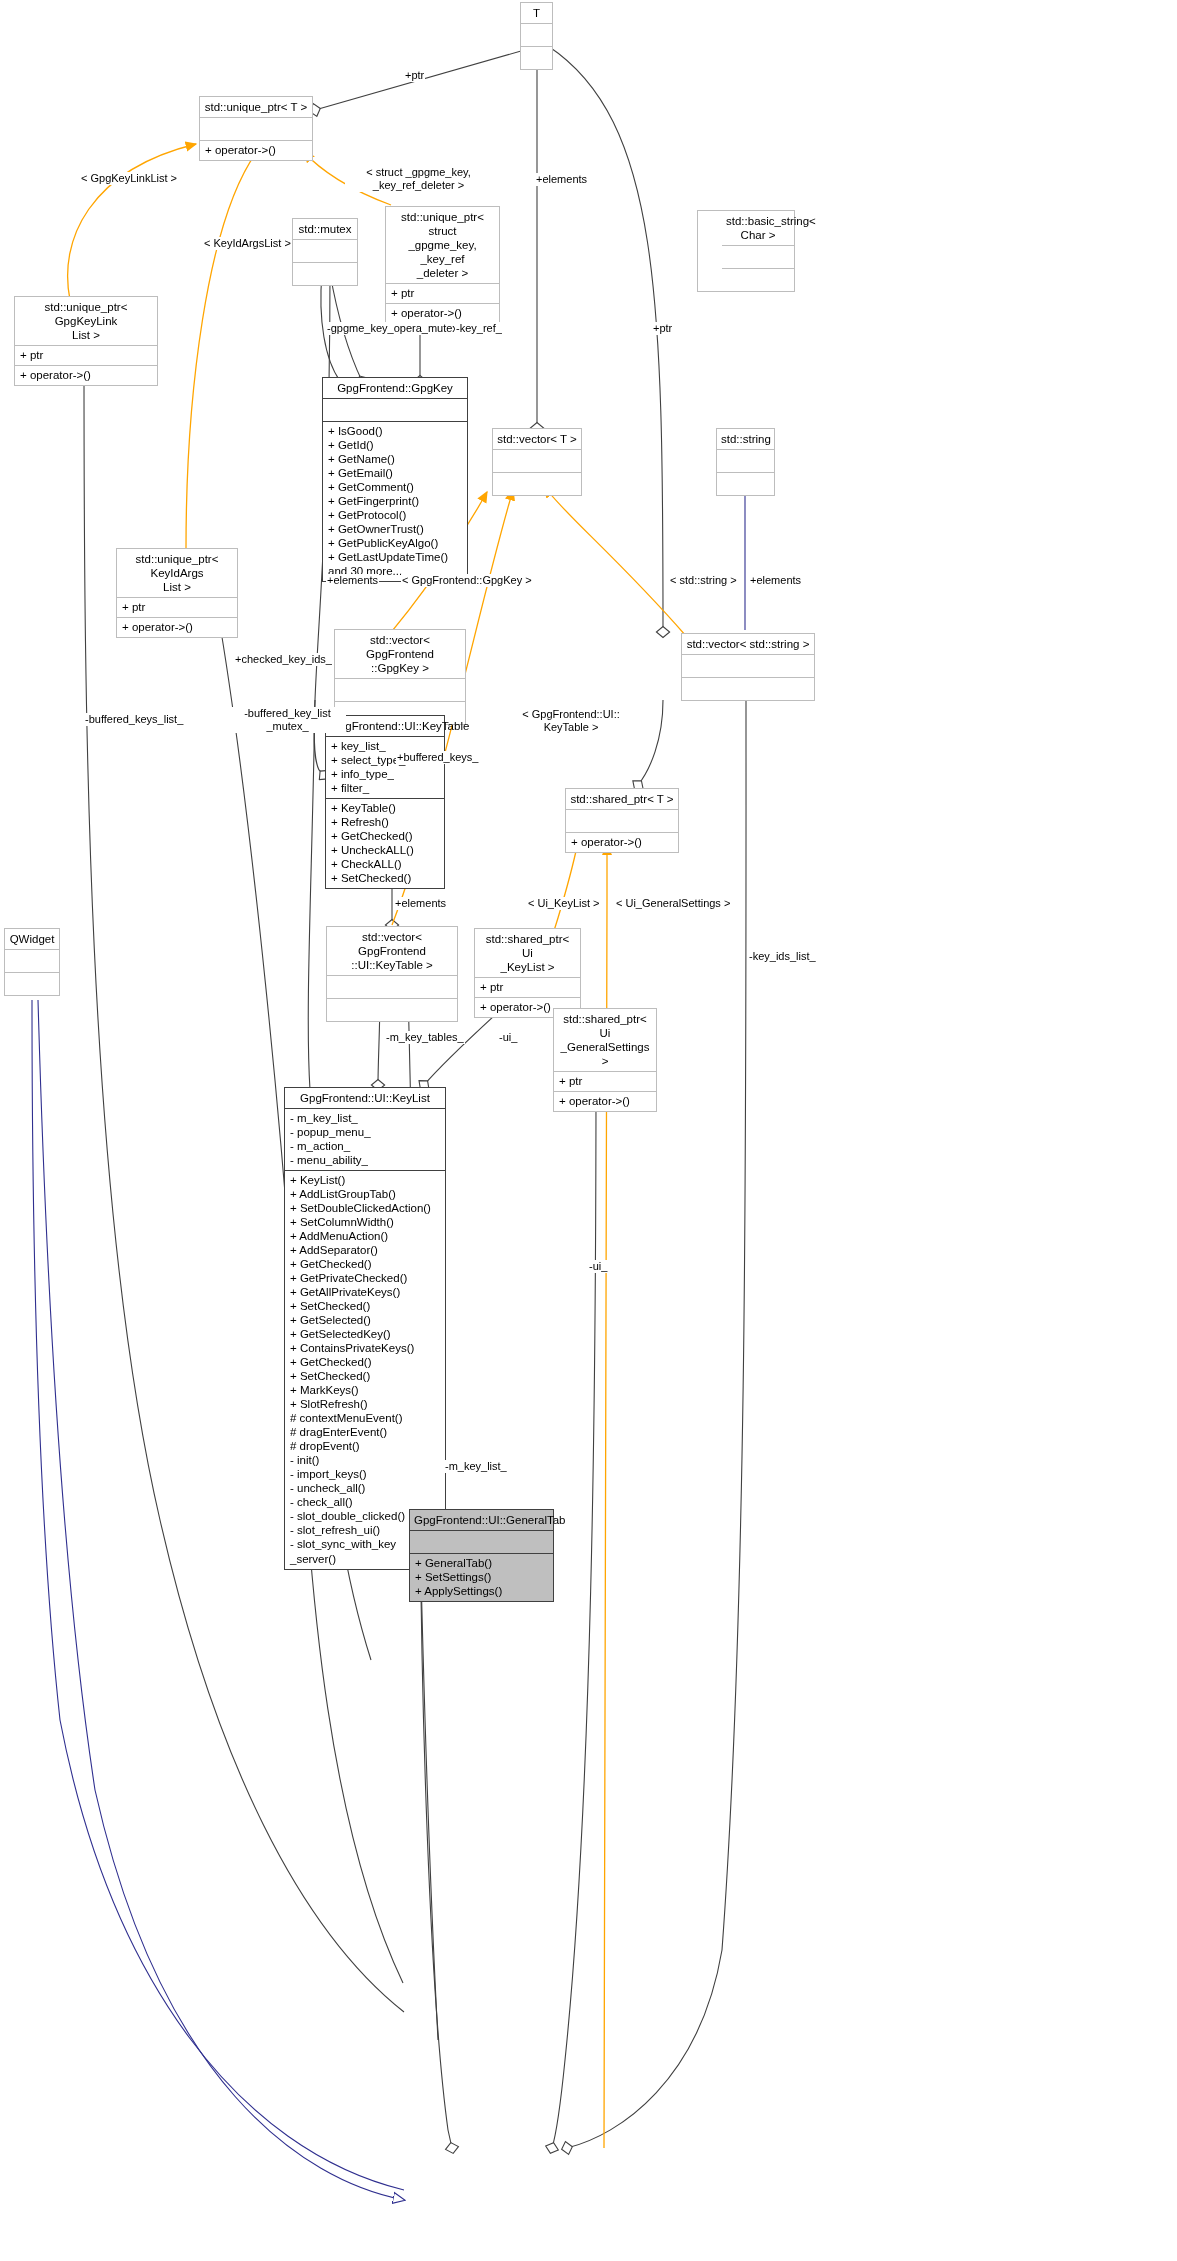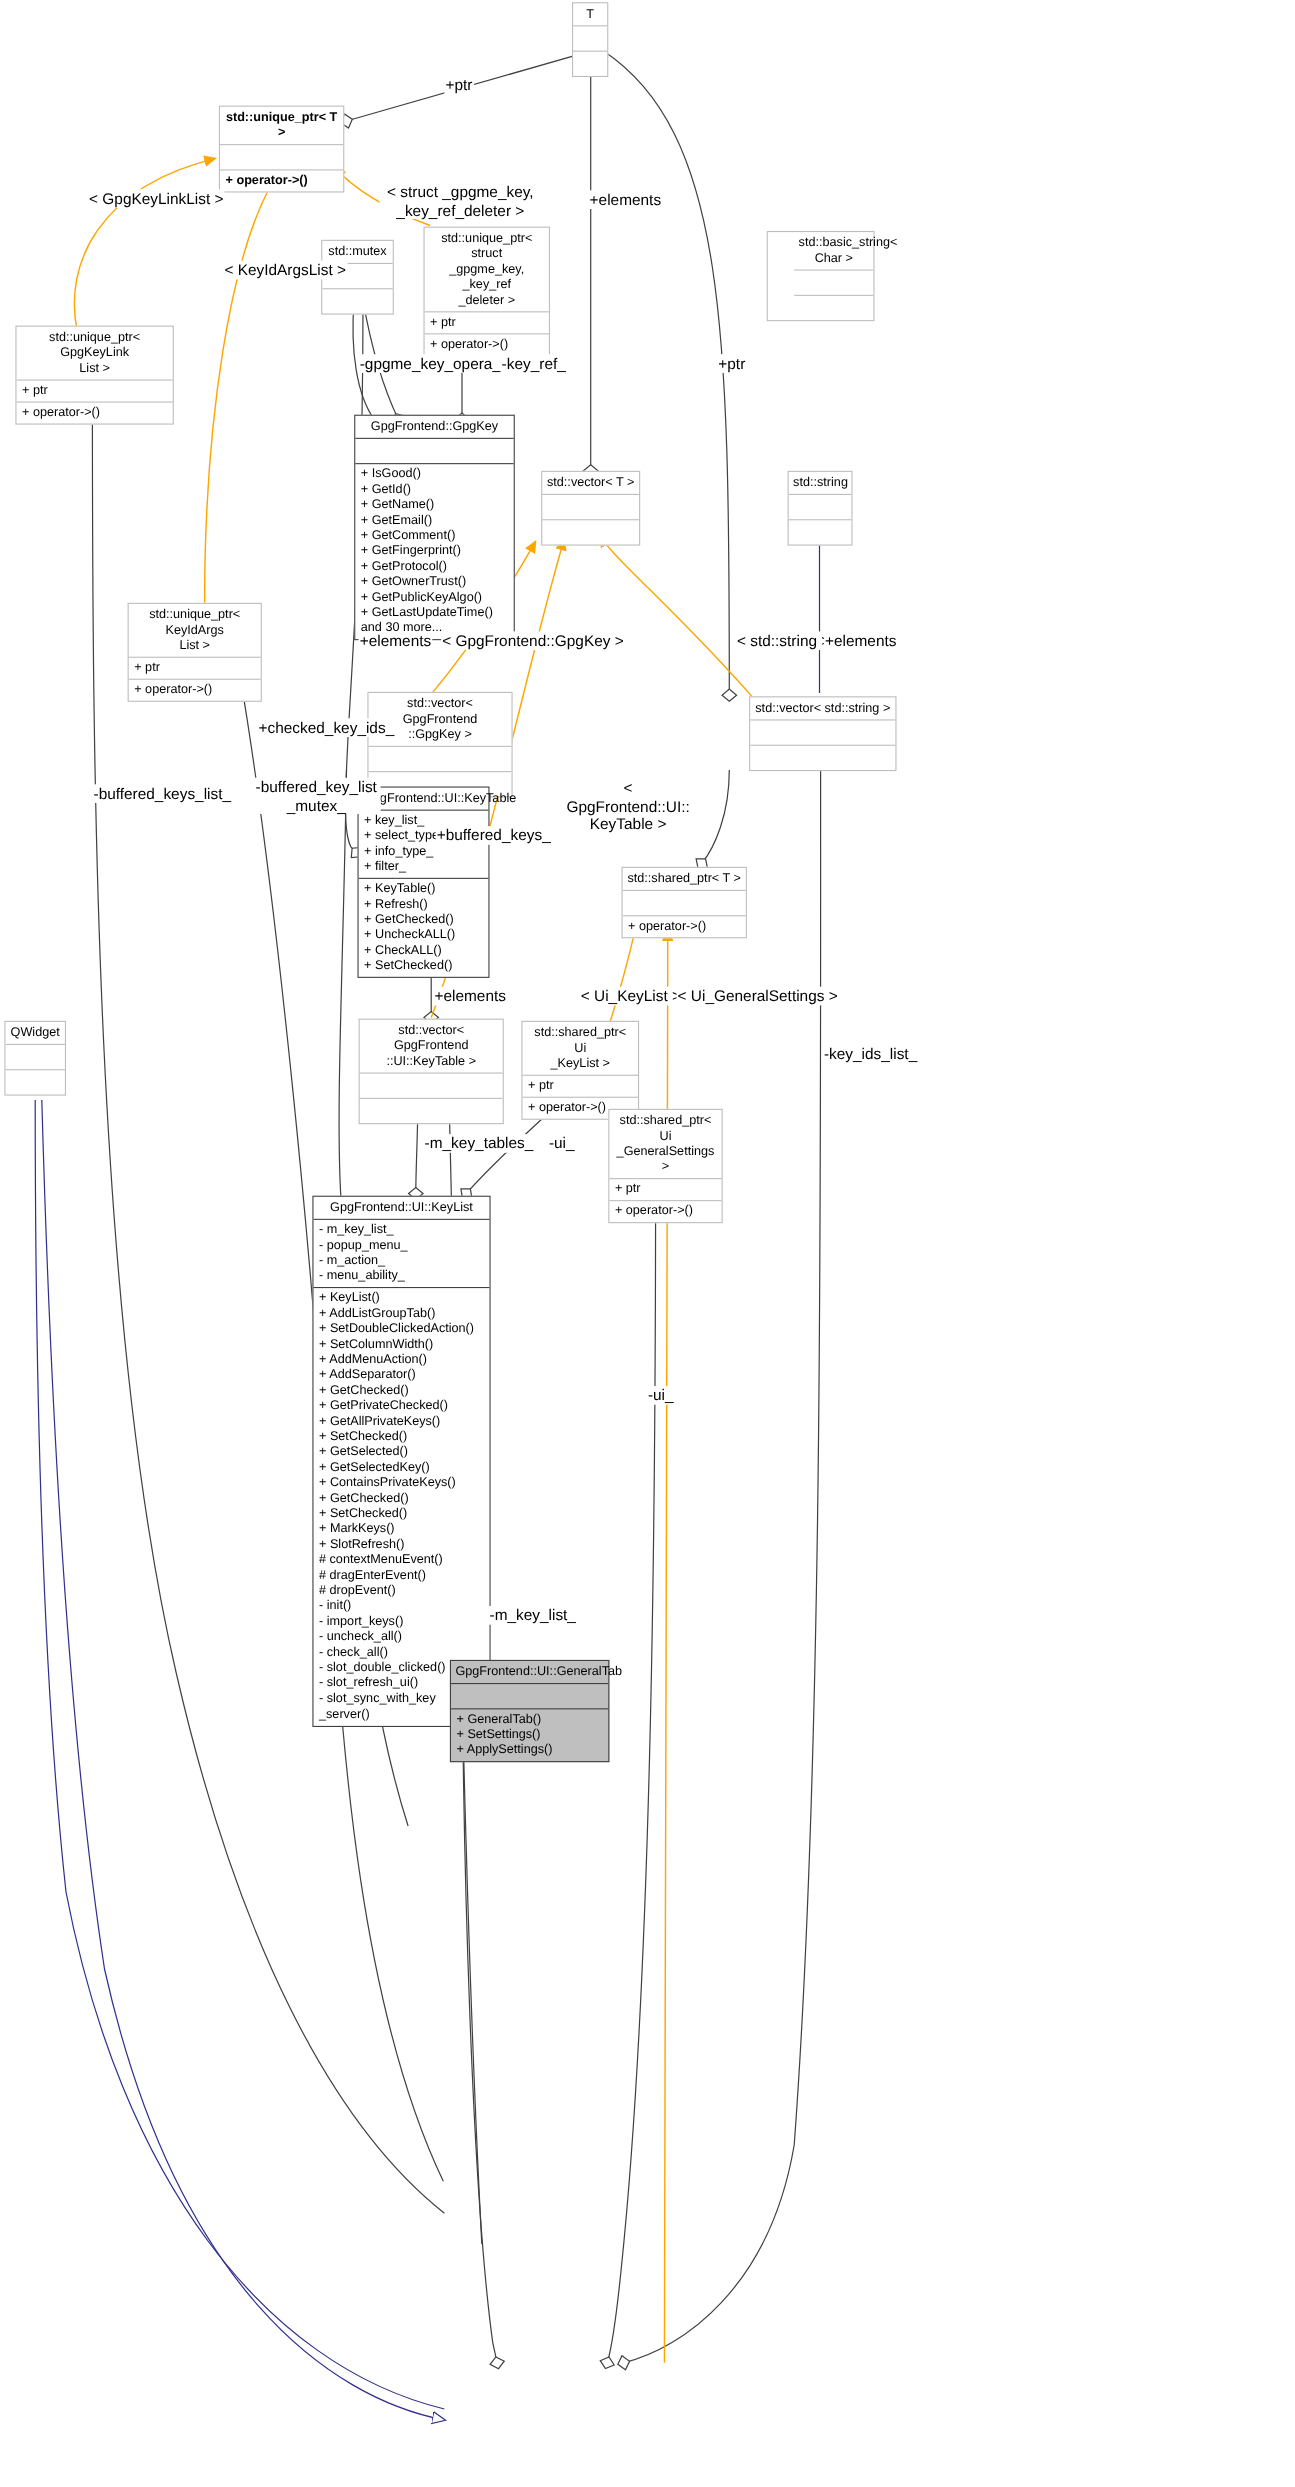--- a/index.html
+++ b/index.html
@@ -45,21 +45,21 @@
   }
   .node.focus .title,.node.focus .attrs{border-bottom:1px solid #404040;}
 
   
   .node.strong{border:1px solid #404040;}
   .node.strong .title,.node.strong .attrs{border-bottom:1px solid #404040;}
 
   
   .elabel{
     position:absolute;
-    font-size:14px;
+    font-size:11px;
     color:#000000;
     white-space:pre-line;
     z-index:6;
     background:#ffffff;
     padding:0 1px;
     line-height:1.18;
   }
   .elabel.ctr{text-align:center;}
 </style>
 </head>
@@ -137,21 +137,21 @@
       <path d="M604,2148 C604,1700 610,1200 607,900 L607,845" marker-end="url(#arrow-orange)"></path>
     </g>
   </svg>
 
   <div class="node empty-attrs empty-ops" style="left:520px;top:2px;width:33px;">
     <div class="title">T</div>
     <div class="attrs"></div>
     <div class="ops"></div>
   </div>
 
-  <div class="node empty-attrs" style="left:199px;top:96px;width:114px;font-weight:bold;">
+  <div class="node empty-attrs" style="left:199px;top:96px;width:114px;">
     <div class="title">std::unique_ptr&lt; T &gt;</div>
     <div class="attrs"></div>
     <div class="ops">+ operator-&gt;()</div>
   </div>
 
   <div class="node" style="left:385px;top:206px;width:115px;">
     <div class="title">std::unique_ptr&lt; struct
 _gpgme_key, _key_ref
 _deleter &gt;</div>
     <div class="attrs">+ ptr</div>

